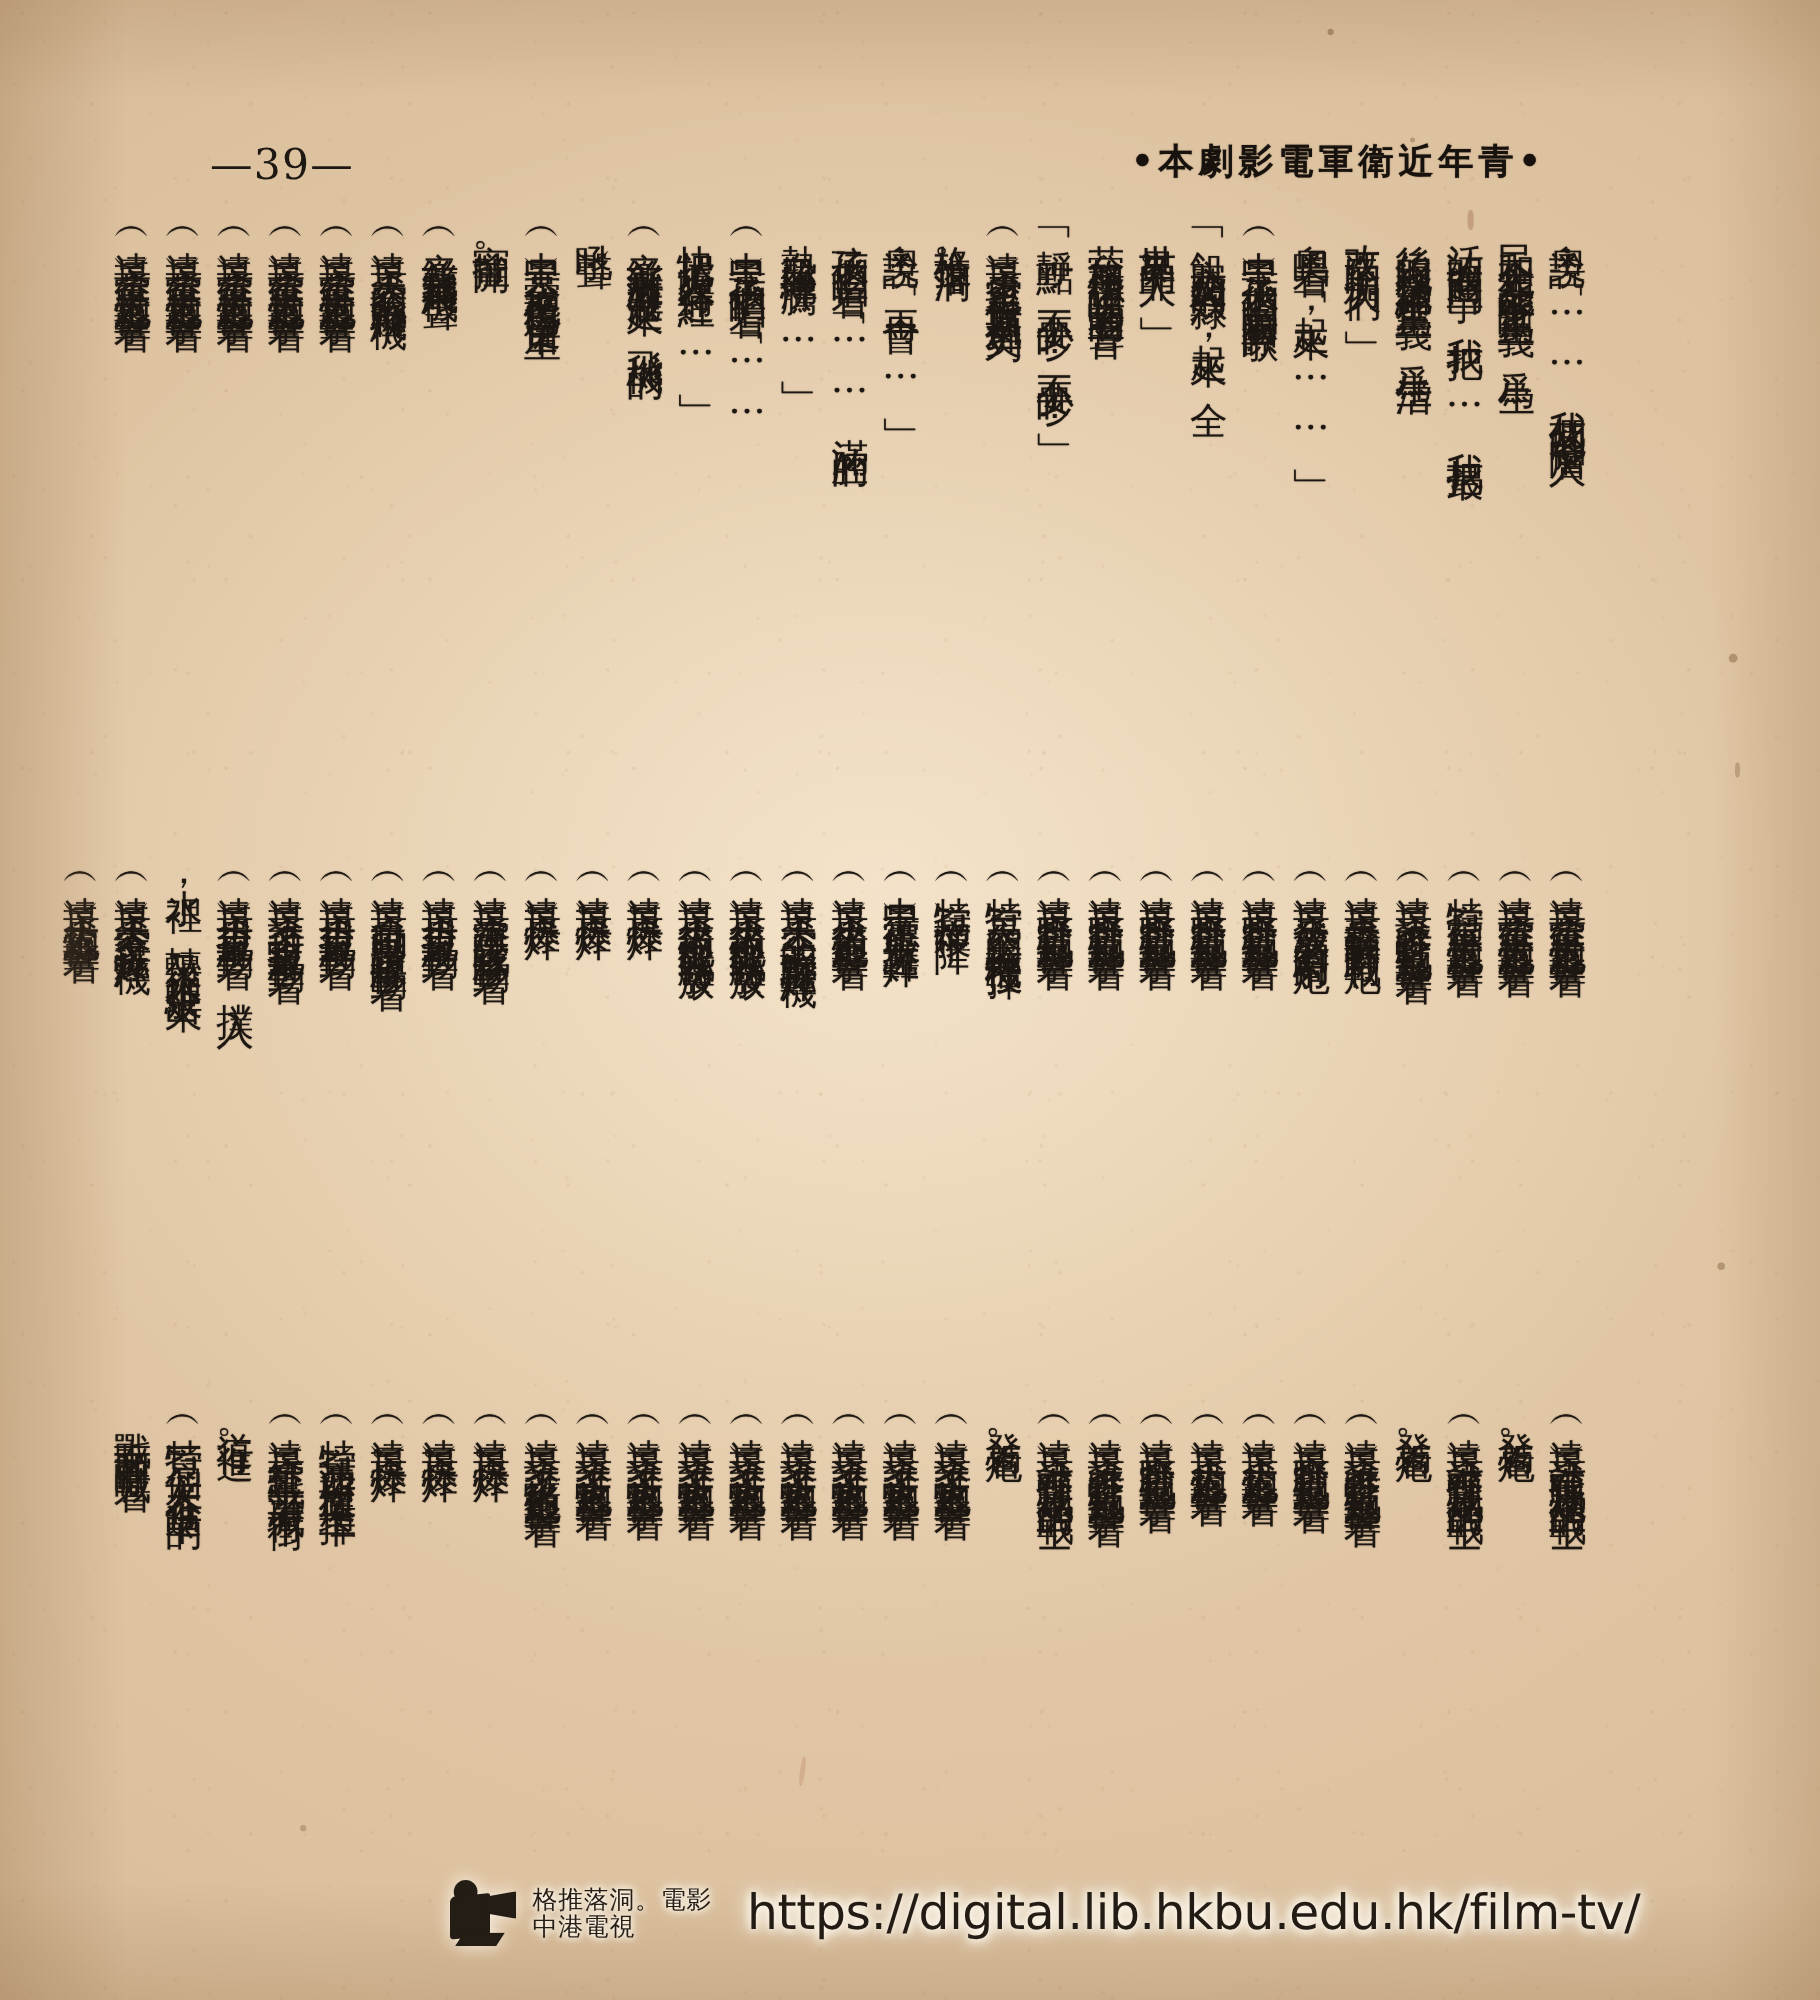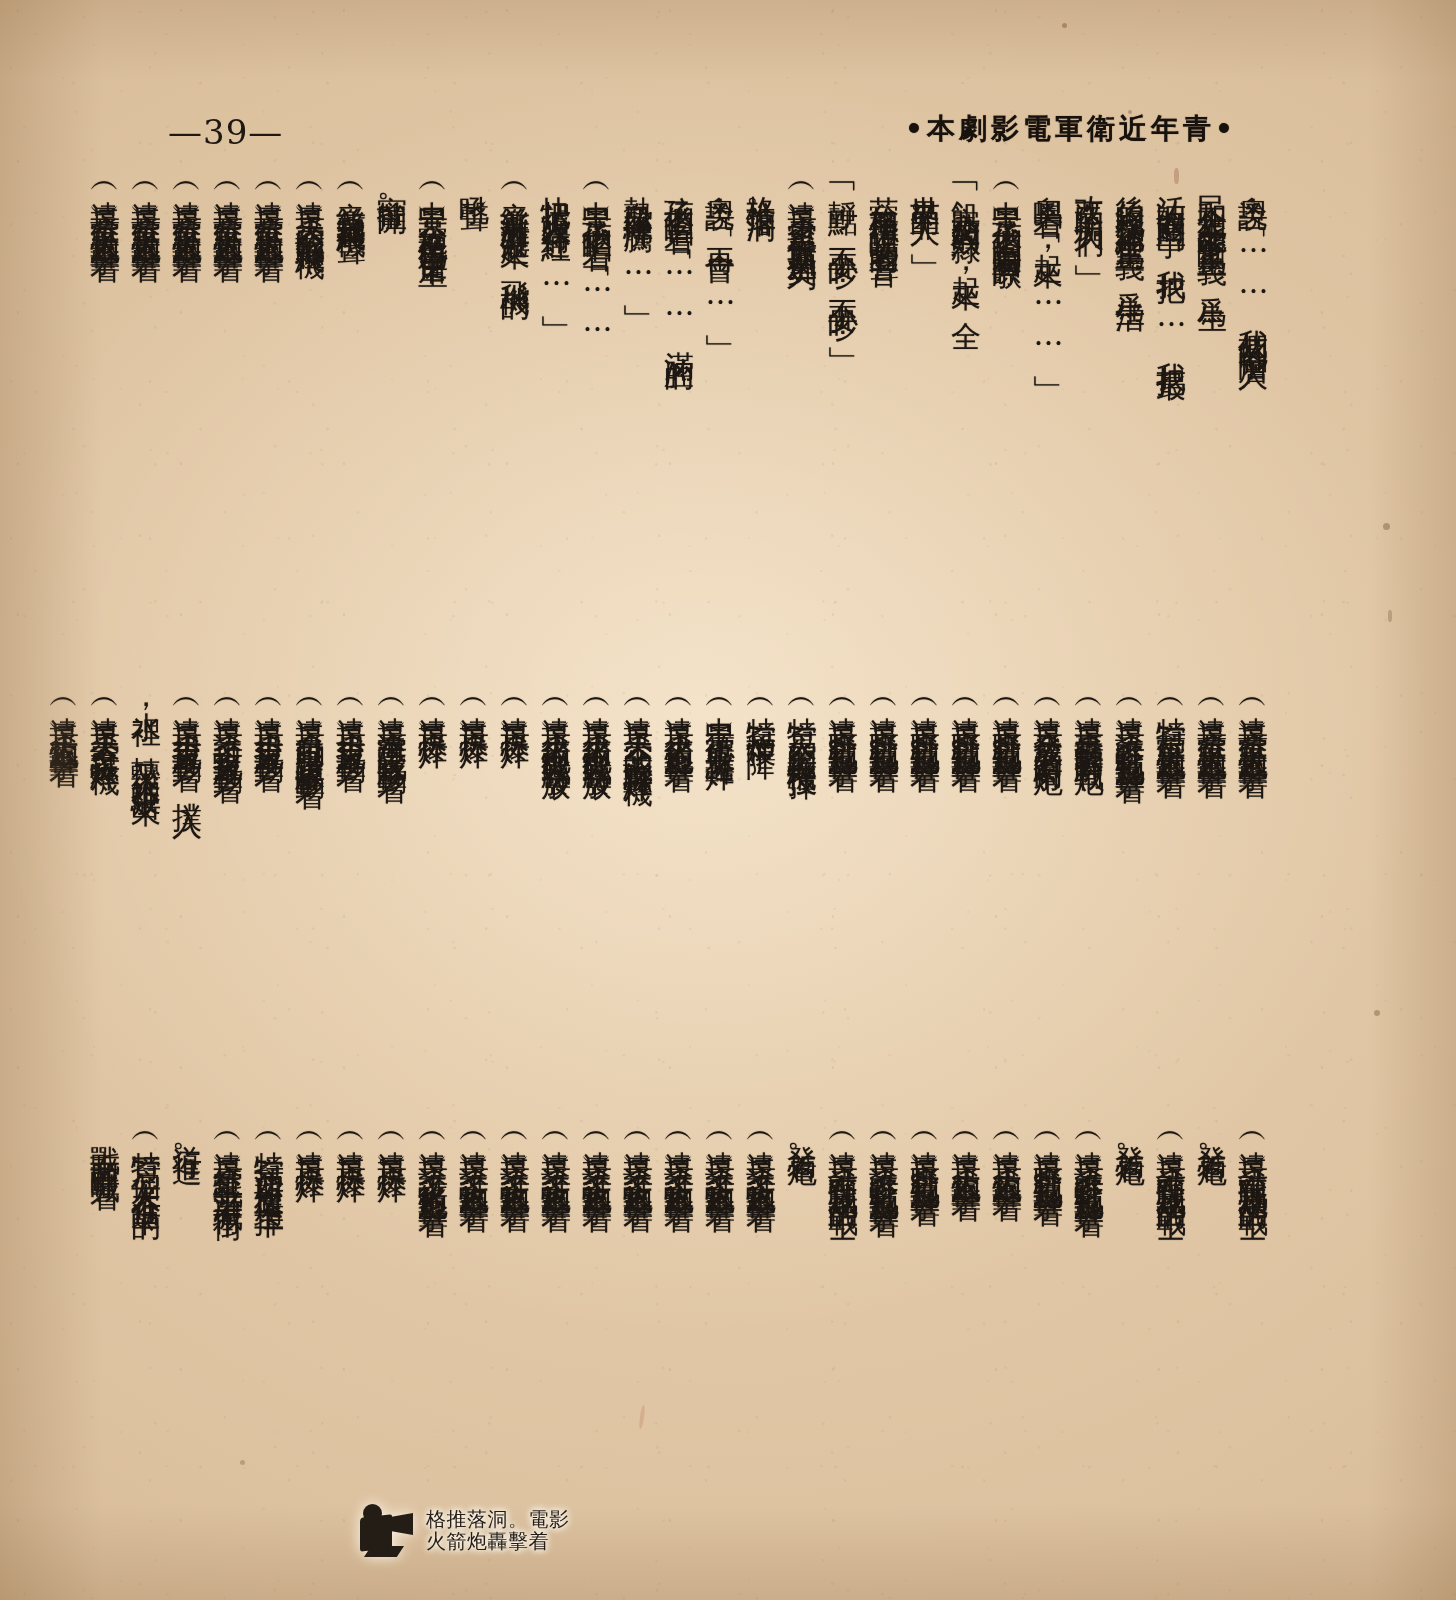--- a/index.html
+++ b/index.html
@@ -268,17 +268,18 @@
 
   <div id="watermark">
     <div id="wm-logo">
       <div class="cam-reel"></div>
       <div class="cam-body"></div>
       <div class="cam-lens"></div>
       <div class="cam-base"></div>
     </div>
     <div id="wm-text">
       <div>格推落洞。電影</div>
-      <div>火箭炮轟擊着</div>
-    </div>
+      <div>中港電視</div>
+    </div>
+    <div id="wm-url">https://digital.lib.hkbu.edu.hk/film-tv/</div>
   </div>
 
 </div>
 
 </body></html>

